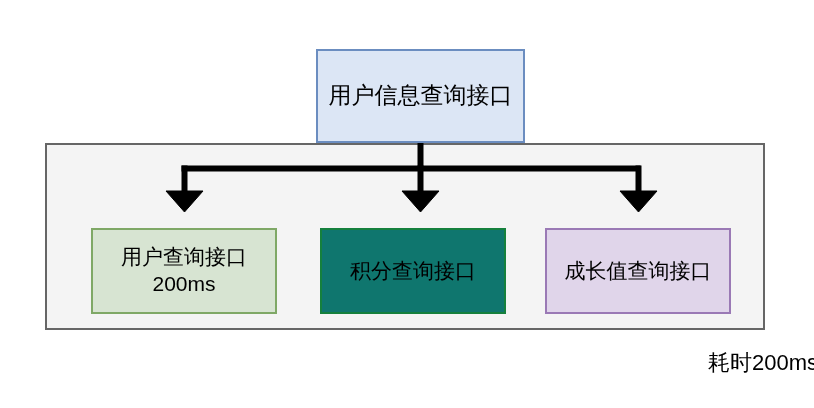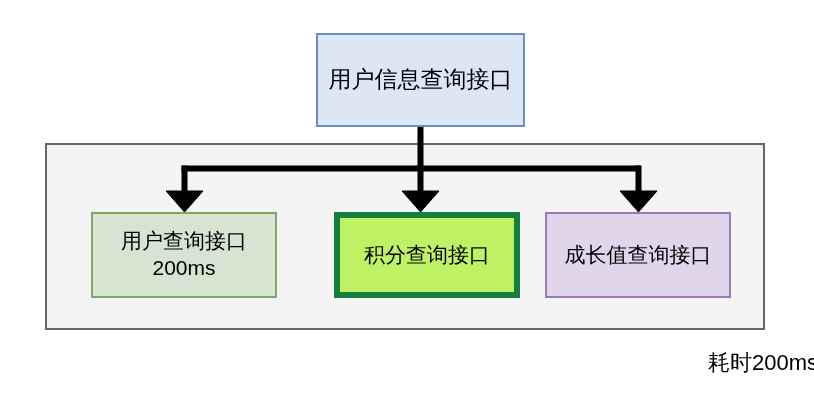--- a/index.html
+++ b/index.html
@@ -43,20 +43,21 @@
   
   .node {
     position: absolute;
     box-sizing: border-box;
     display: flex;
     flex-direction: column;
     align-items: center;
     justify-content: center;
     color: #000000;
     line-height: 1.28;
+    margin-top: 16px;
   }
 
   .node-root {
     left: 316px;
     top: 33px;
     width: 209px;
     height: 94px;
     background: #dce6f5;
     border: 2px solid #6b8dc0;
     font-size: 23px;
@@ -70,23 +71,23 @@
   }
   .node-child .node-label { display: block; }
   .node-child .node-metric { display: block; }
 
   .node-user {
     left: 91px;
     background: #d7e4d2;
     border: 2px solid #7fa866;
   }
   .node-points {
-    left: 334px;
-    background: #bef264;
-    border: 6px solid #15803d;
+    left: 320px;
+    background: #0f766e;
+    border: 2px solid #15803d;
   }
   .node-growth {
     left: 545px;
     background: #e0d5ea;
     border: 2px solid #9a79b5;
   }
 
   
   .caption {
     position: absolute;

